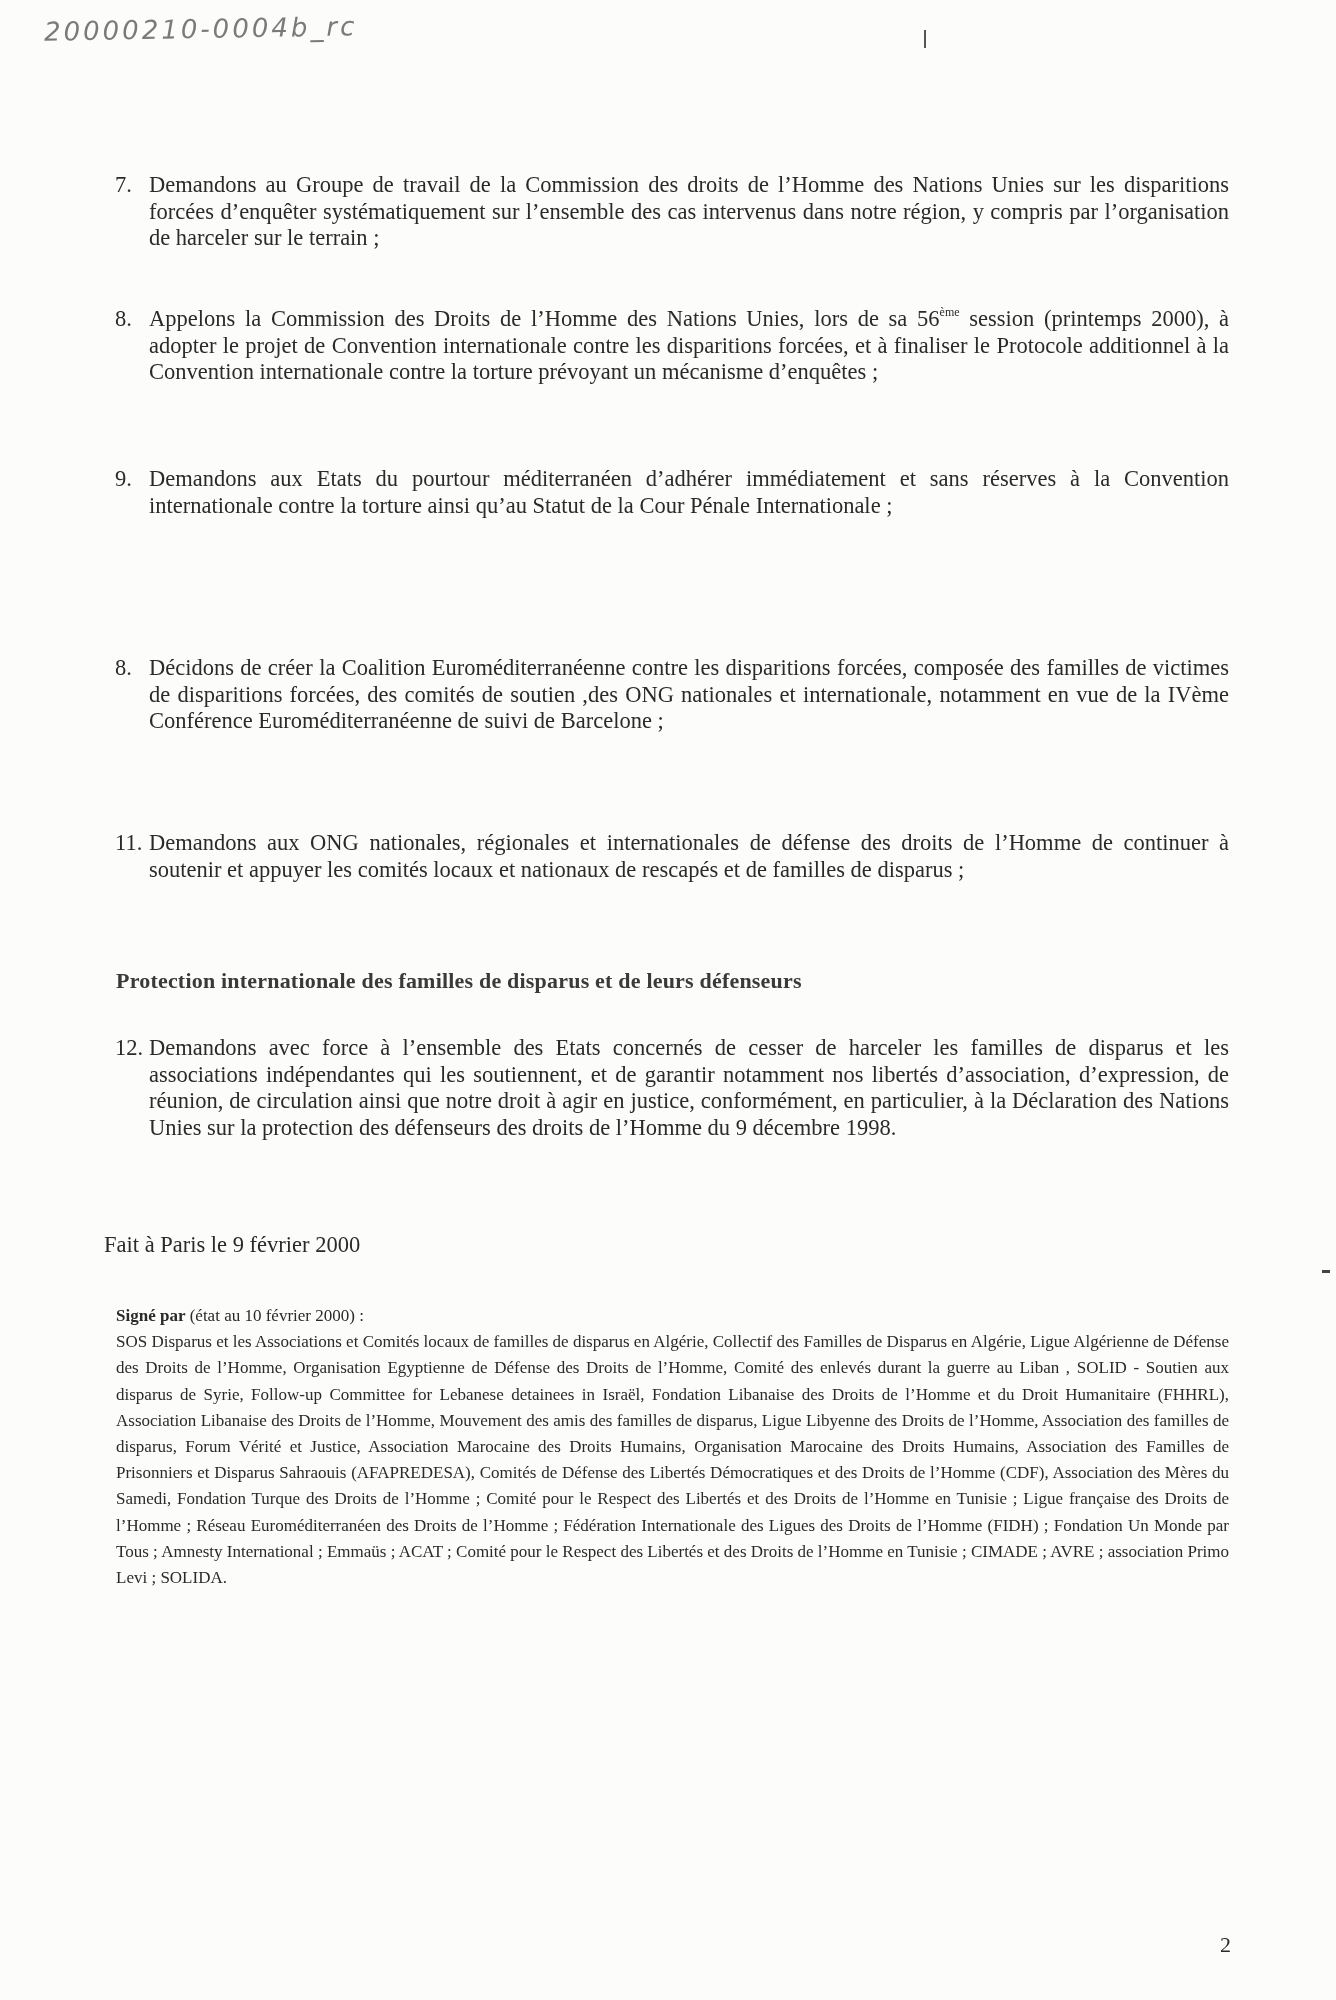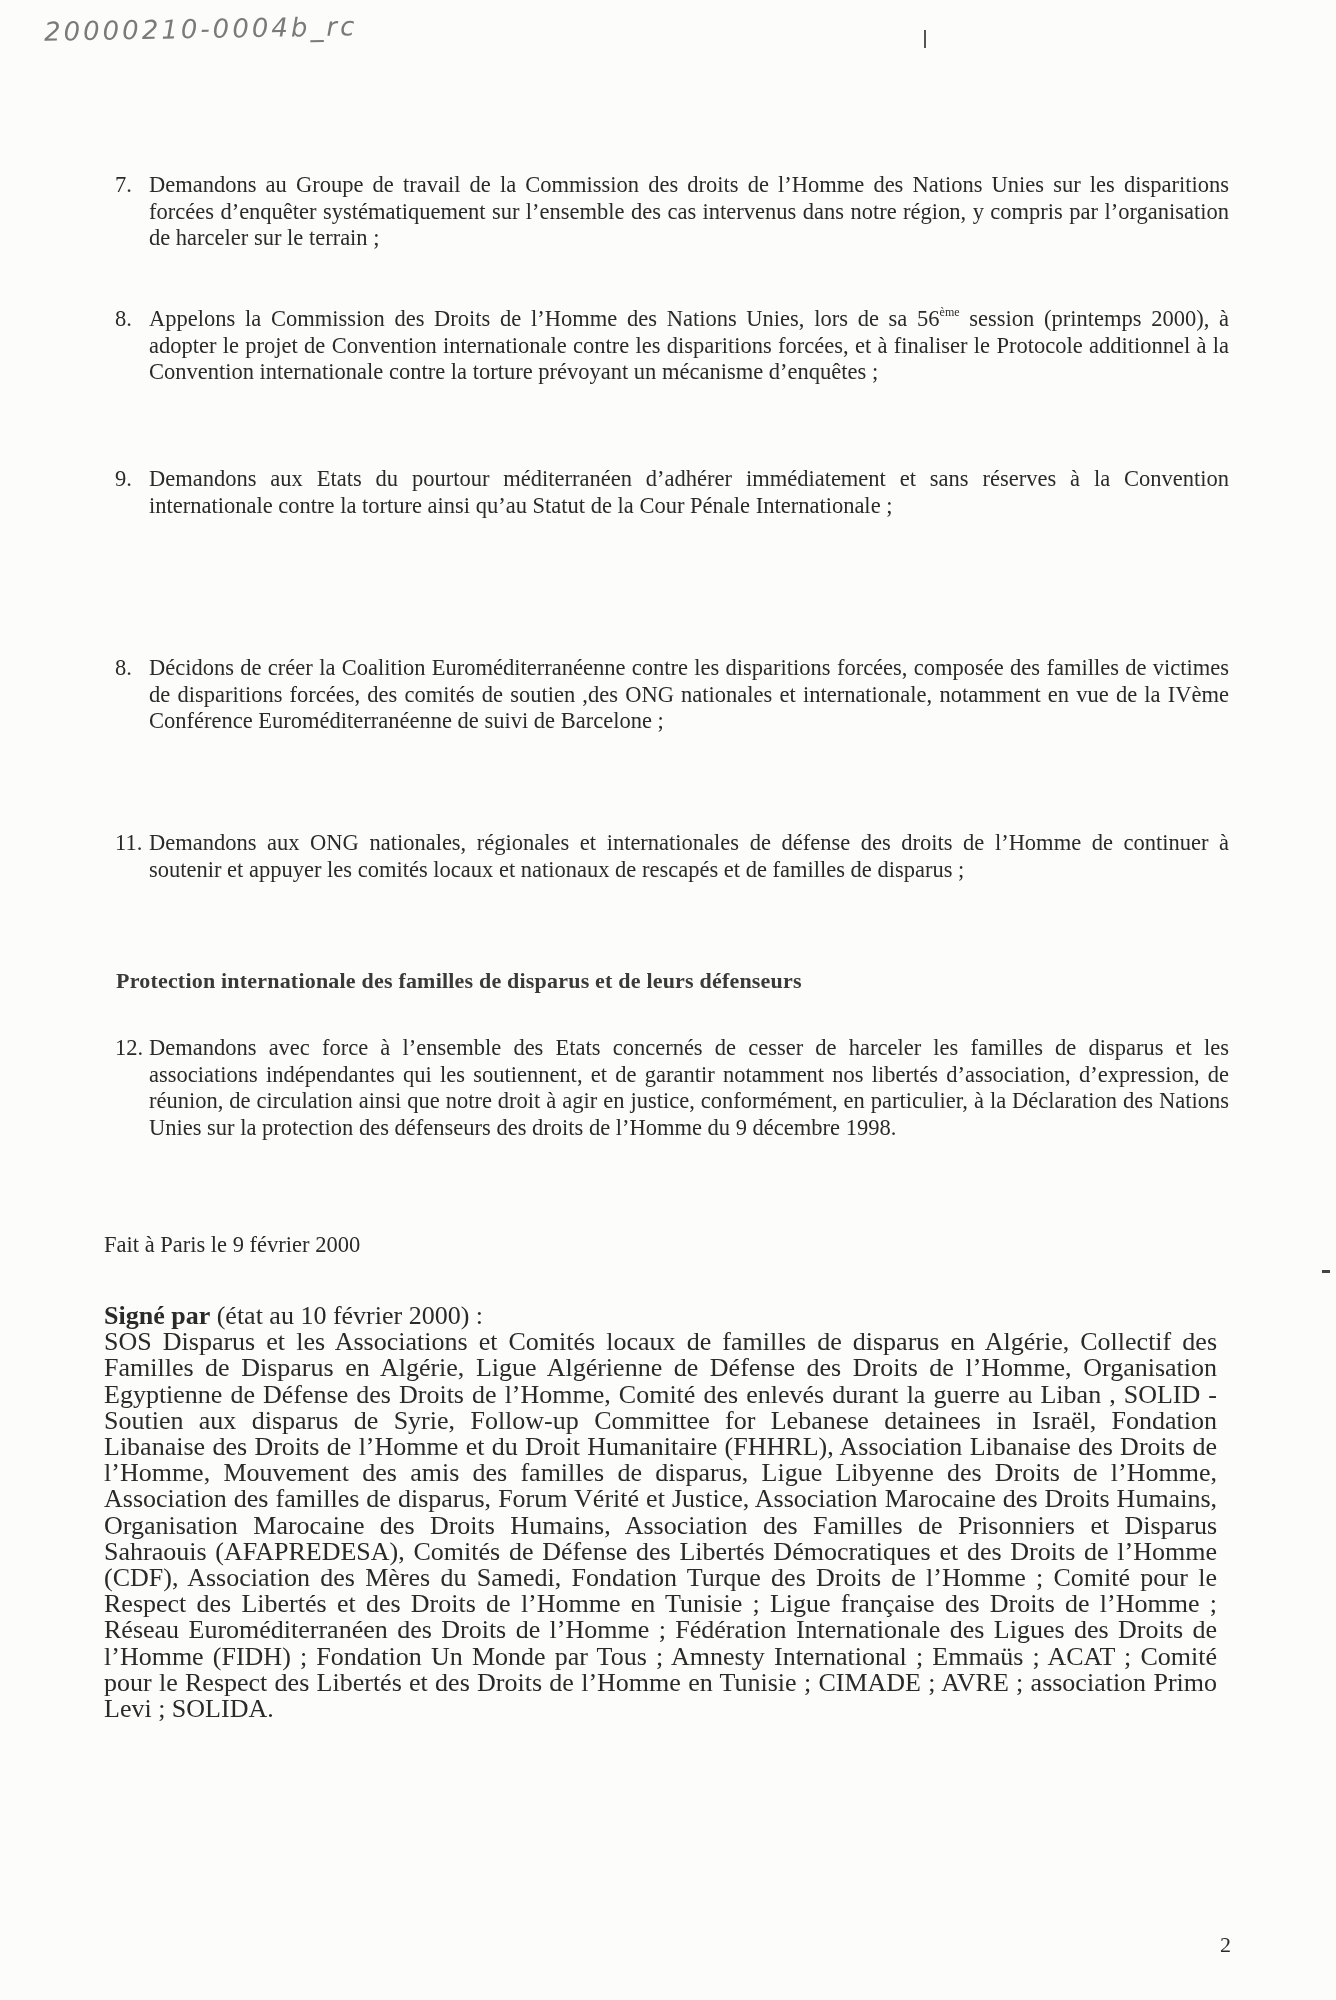--- a/index.html
+++ b/index.html
@@ -82,23 +82,23 @@
       color: #3a3a3a;
       letter-spacing: 0.2px;
     }
     .plain {
       position: absolute;
       left: 104px;
       font-size: 22.5px;
     }
     .signatories {
       position: absolute;
-      left: 104px;
+      left: 116px;
       width: 1113px;
-      font-size: 26px;
+      font-size: 17px;
       line-height: 26.2px;
       text-align: justify;
     }
     .signatories .lead {
       display: block;
       text-align: left;
     }
     .signatories b {
       font-weight: bold;
     }

